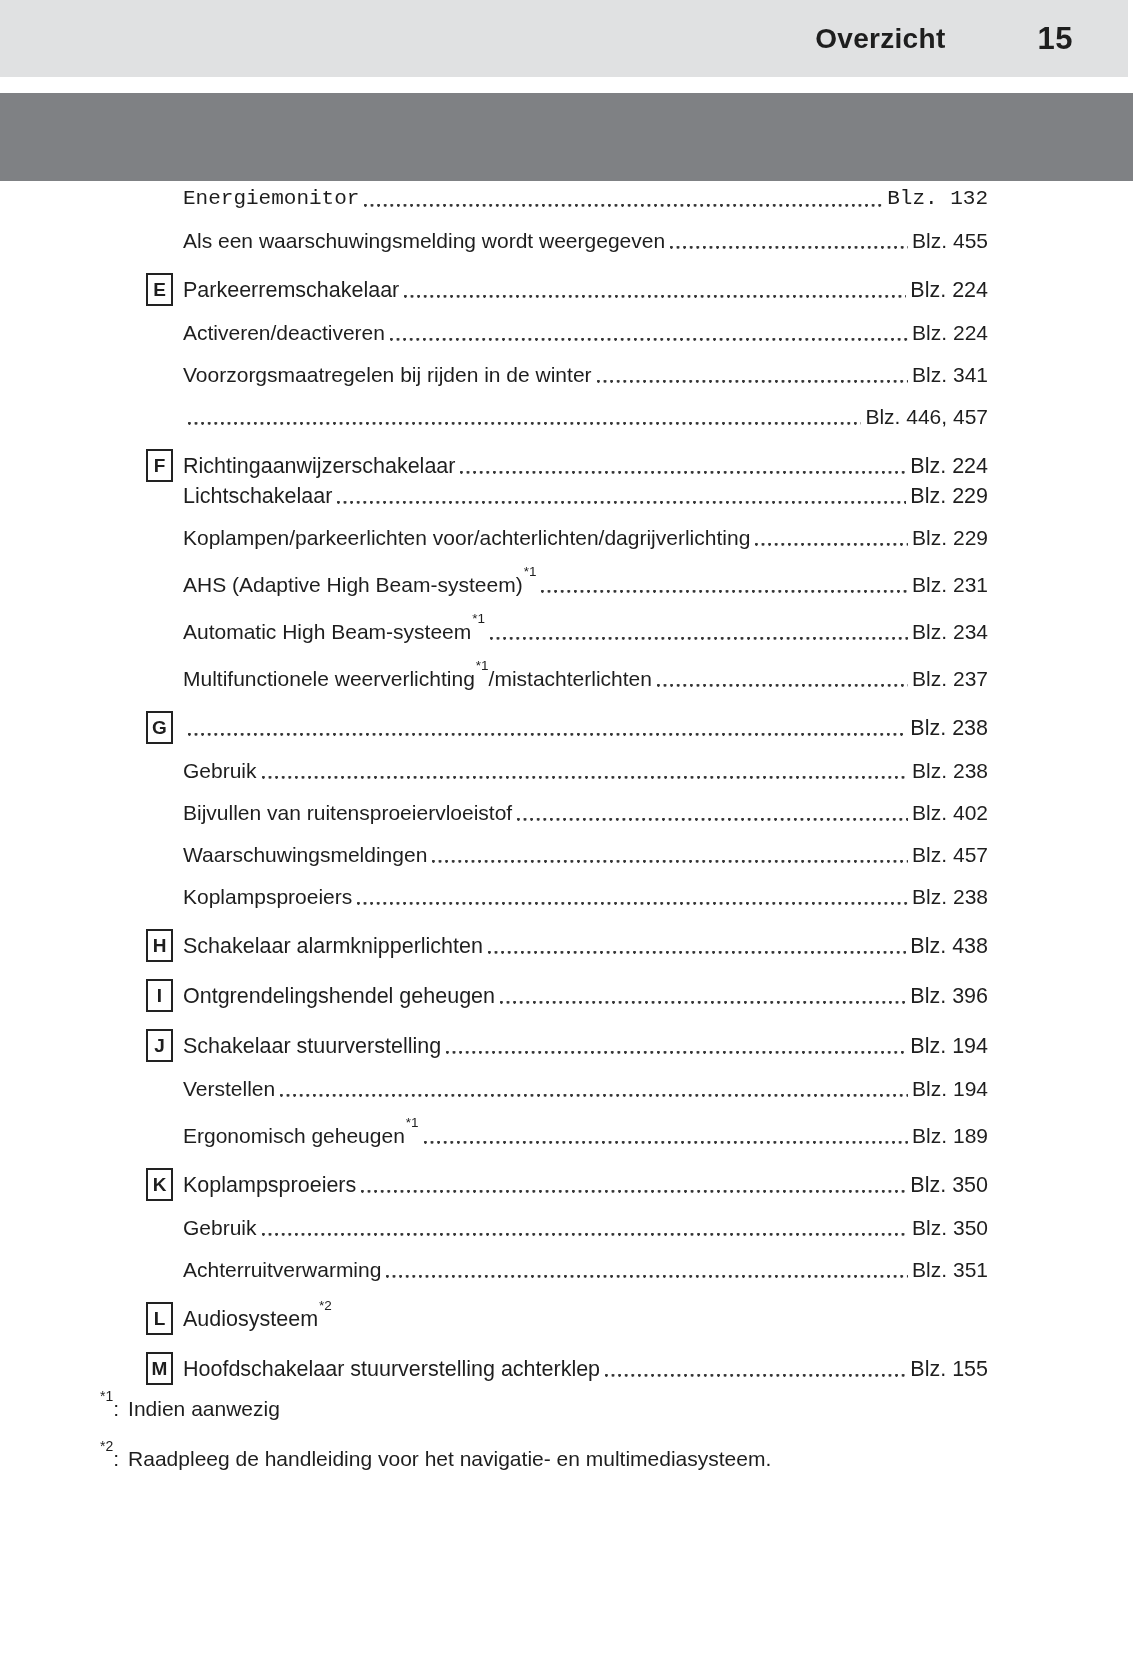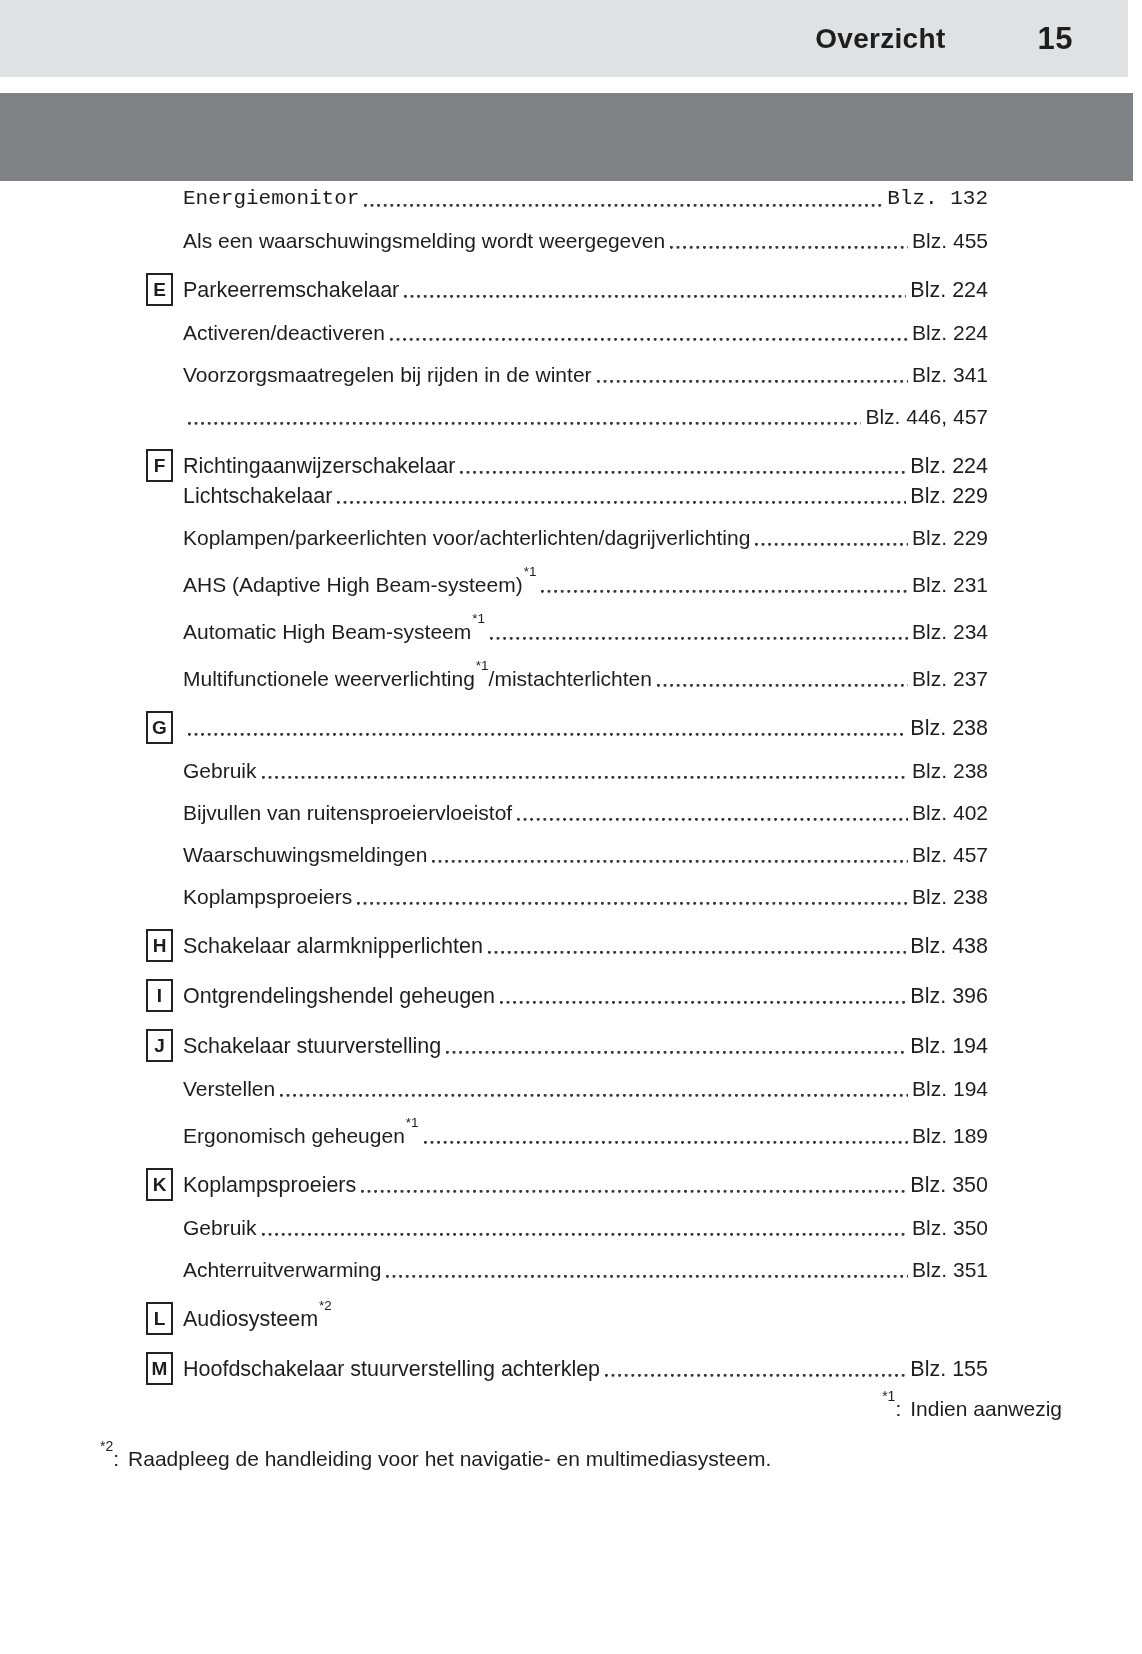--- a/index.html
+++ b/index.html
@@ -40,21 +40,21 @@
   .sup{font-size:13.5px;position:relative;top:-8px;line-height:1;margin-left:1px;}
   .dots{
     flex:1 1 auto;height:3px;margin:0 4px 7px 5px;min-width:18px;
     background-image:radial-gradient(circle at 1.4px 1.4px,#333 1.25px,transparent 1.55px);
     background-size:6.6px 3px;background-repeat:repeat-x;background-position:left bottom;
   }
   .page-ref{flex:0 0 auto;white-space:nowrap;}
   
   .footnotes{position:absolute;top:1388px;left:100px;right:80px;font-size:21px;}
   .fn{line-height:30px;margin-top:14px;}
-  .fn:first-child{margin-top:0;text-align:right;}
+  .fn:first-child{margin-top:0;}
   .fn-marker{font-size:14px;position:relative;top:-7px;}
   .fn-colon{margin-right:9px;}
 </style>
 </head>
 <body>
 
 <div class="page">
   <div class="band-light" id="band-light" style="background: rgb(224, 225, 226);">
     <span class="hdr-label">Overzicht</span>
     <span class="hdr-num">15</span>

